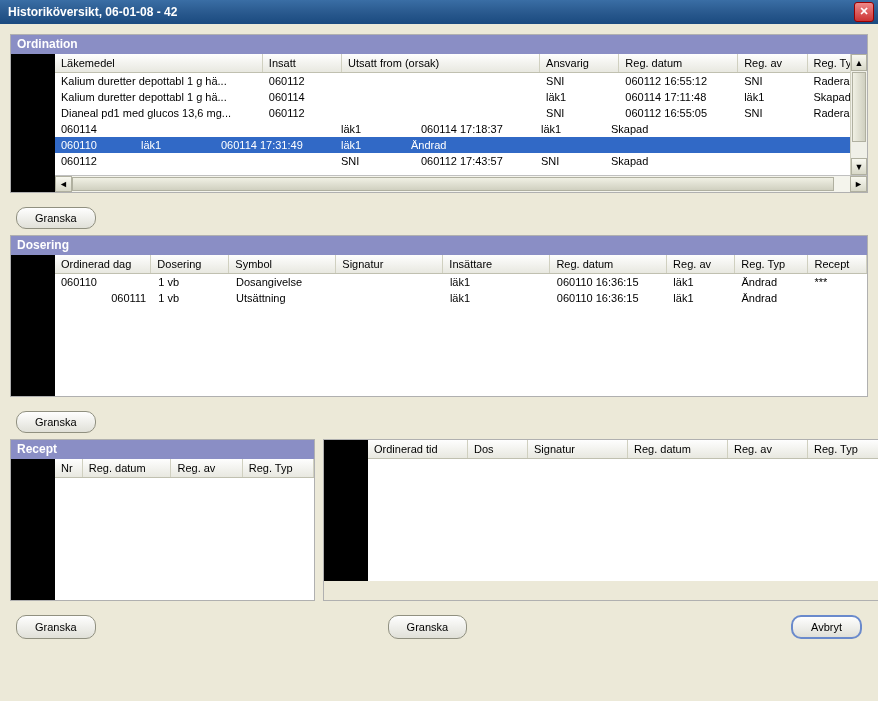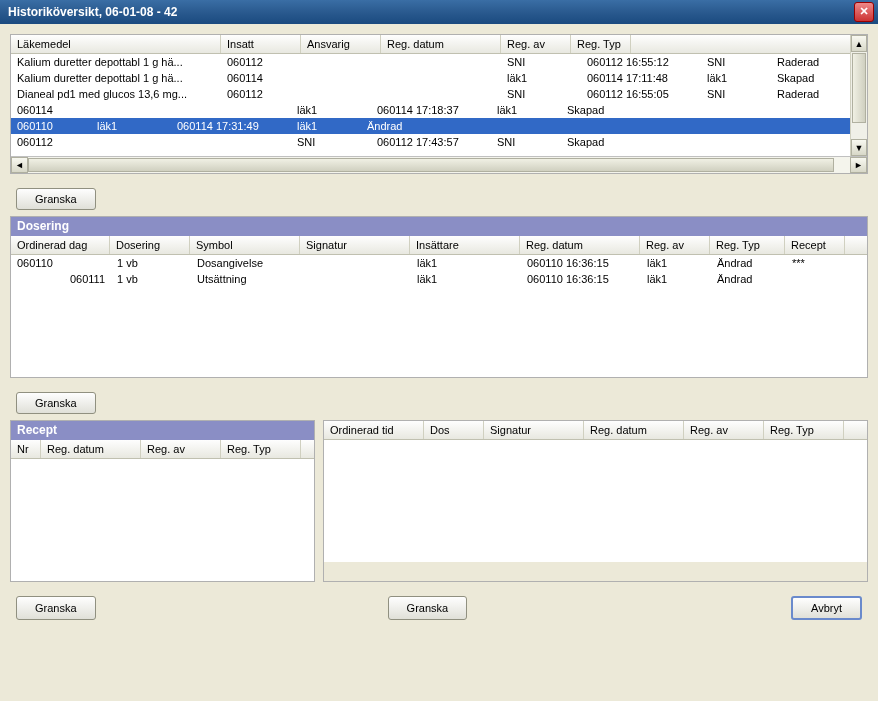--- a/index.html
+++ b/index.html
@@ -47,20 +47,21 @@
   background: #8a8ec5;
   color: #fff;
   font-weight: bold;
   font-size: 12px;
   padding: 2px 6px;
   height: 19px;
 }
 .table-container {
   background: #000000;
   position: relative;
+  padding-left: 44px;
 }
 .table-head {
   display: flex;
   background: linear-gradient(to bottom, #fefefe, #e8e8e0);
   border-bottom: 1px solid #c0c0b0;
 }
 .th {
   padding: 3px 6px;
   border-right: 1px solid #d0d0c0;
   white-space: nowrap;
@@ -129,21 +130,21 @@
 .vscroll-thumb {
   position: absolute;
   left: 1px; right: 1px;
   top: 18px; height: 70px;
   background: linear-gradient(to right, #f0f0e4, #d0d0c0);
   border: 1px solid #b0b0a0;
 }
 .btn {
   background: linear-gradient(to bottom, #fefefe, #e0e0d8);
   border: 1px solid #909080;
-  border-radius: 3px;
+  border-radius: 10px;
   padding: 4px 18px;
   font-size: 11px;
   cursor: pointer;
   margin: 6px;
 }
 .btn.primary {
   border: 2px solid #6a8acc;
 }
 .bottom-row {
   display: flex;
@@ -163,24 +164,26 @@
 
 <div class="titlebar">
   <span class="titlebar-text">Historiköversikt, 06-01-08 -       42</span>
   <div class="close-btn"><span>✕</span></div>
 </div>
 
 <div class="window-body">
 
   
   <div class="panel">
+    <div class="panel-header">Ordination</div>
     <div class="table-container">
       <div class="table-head">
         <div class="th" style="width:210px">Läkemedel</div>
         <div class="th" style="width:80px">Insatt</div>
+        <div class="th" style="width:200px">Utsatt from (orsak)</div>
         <div class="th" style="width:80px">Ansvarig</div>
         <div class="th" style="width:120px">Reg. datum</div>
         <div class="th" style="width:70px">Reg. av</div>
         <div class="th" style="width:60px">Reg. Typ</div>
       </div>
       <div class="table-body ord-body" id="ord-rows">
           <div class="tr">
             <div class="td" style="width: 210px;">Kalium duretter depottabl 1 g hä...</div>
             <div class="td" style="width: 80px;">060112</div>
             <div class="td" style="width: 200px;"></div>

